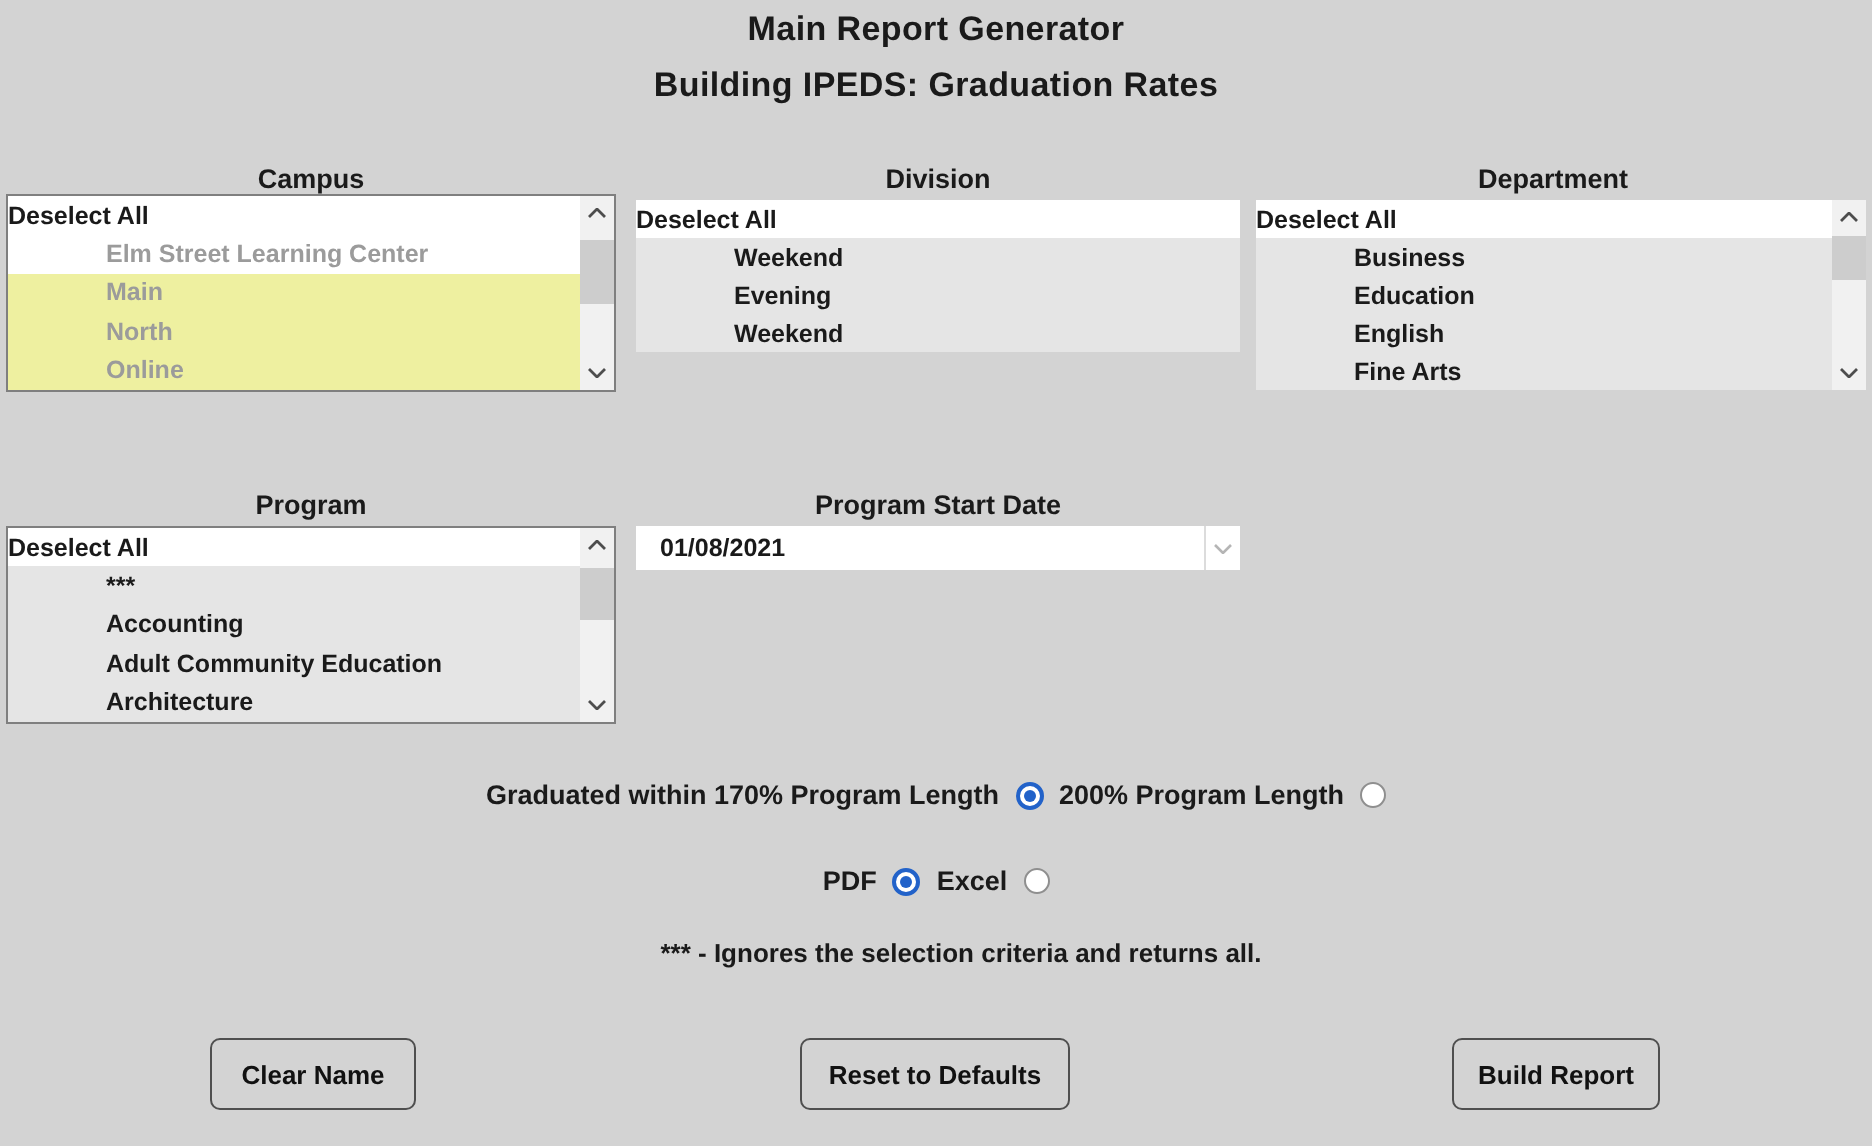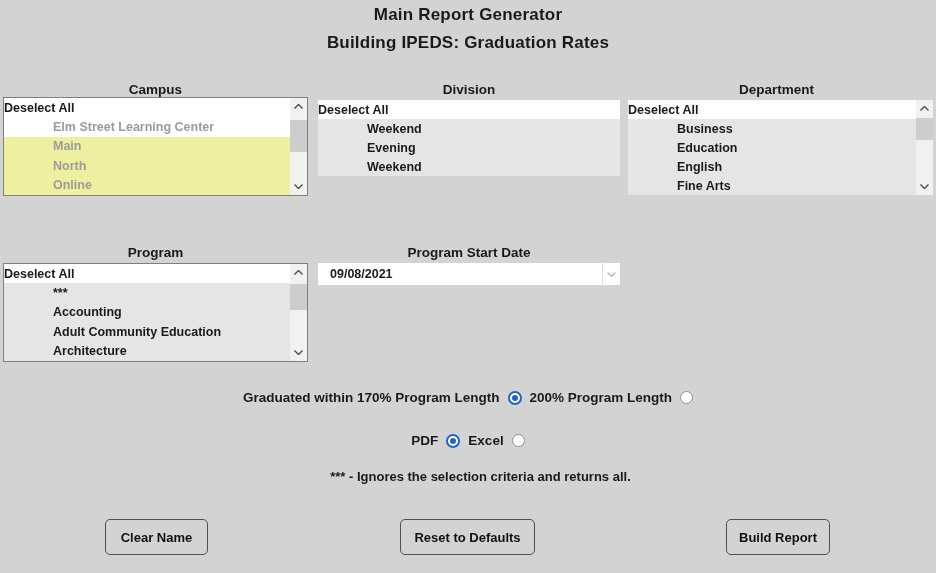--- a/index.html
+++ b/index.html
@@ -136,21 +136,21 @@
     <div class="sb-thumb" style="top:20px;height:26px"></div>
     <div class="sb-btn bottom">
       <svg width="9" height="5" viewBox="0 0 9 5">
           <polyline points="0.5,0.5 4.5,4.5 8.5,0.5" fill="none" stroke="#4d4d4d" stroke-width="1.4"></polyline>
         </svg>
     </div>
   </div>
 </div>
 
 <div class="abs combo" style="left:318px;top:263px;width:302px;height:22px">
-  <span>09/08/2021</span>
+  <span>01/08/2021</span>
   <span class="combo-arrow">
     <svg width="9" height="5" viewBox="0 0 9 5">
         <polyline points="0.5,0.5 4.5,4.5 8.5,0.5" fill="none" stroke="#b5b5b5" stroke-width="1.3"></polyline>
       </svg>
   </span>
 </div>
 
 <div class="abs optline" style="top:390px">
   <span>Graduated within 170% Program Length</span>
   <span class="radio sel"></span>

